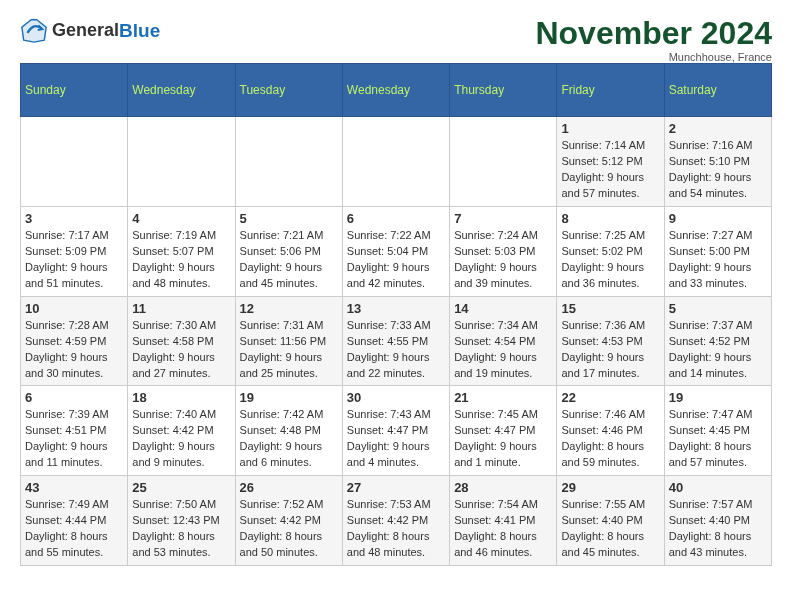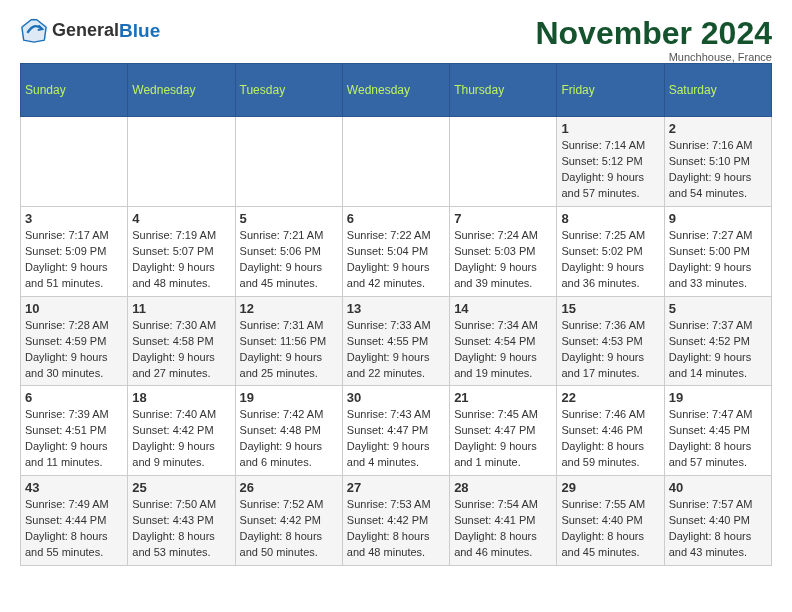--- a/index.html
+++ b/index.html
@@ -287,21 +287,21 @@
         <tr>
           <td>
             <span class="day-number">43</span>
             <div class="day-info">Sunrise: 7:49 AM
 Sunset: 4:44 PM
 Daylight: 8 hours and 55 minutes.</div>
           </td>
           <td>
             <span class="day-number">25</span>
             <div class="day-info">Sunrise: 7:50 AM
-Sunset: 4:43 PM
+Sunset: 12:43 PM
 Daylight: 8 hours and 53 minutes.</div>
           </td>
           <td>
             <span class="day-number">26</span>
             <div class="day-info">Sunrise: 7:52 AM
 Sunset: 4:42 PM
 Daylight: 8 hours and 50 minutes.</div>
           </td>
           <td>
             <span class="day-number">27</span>

